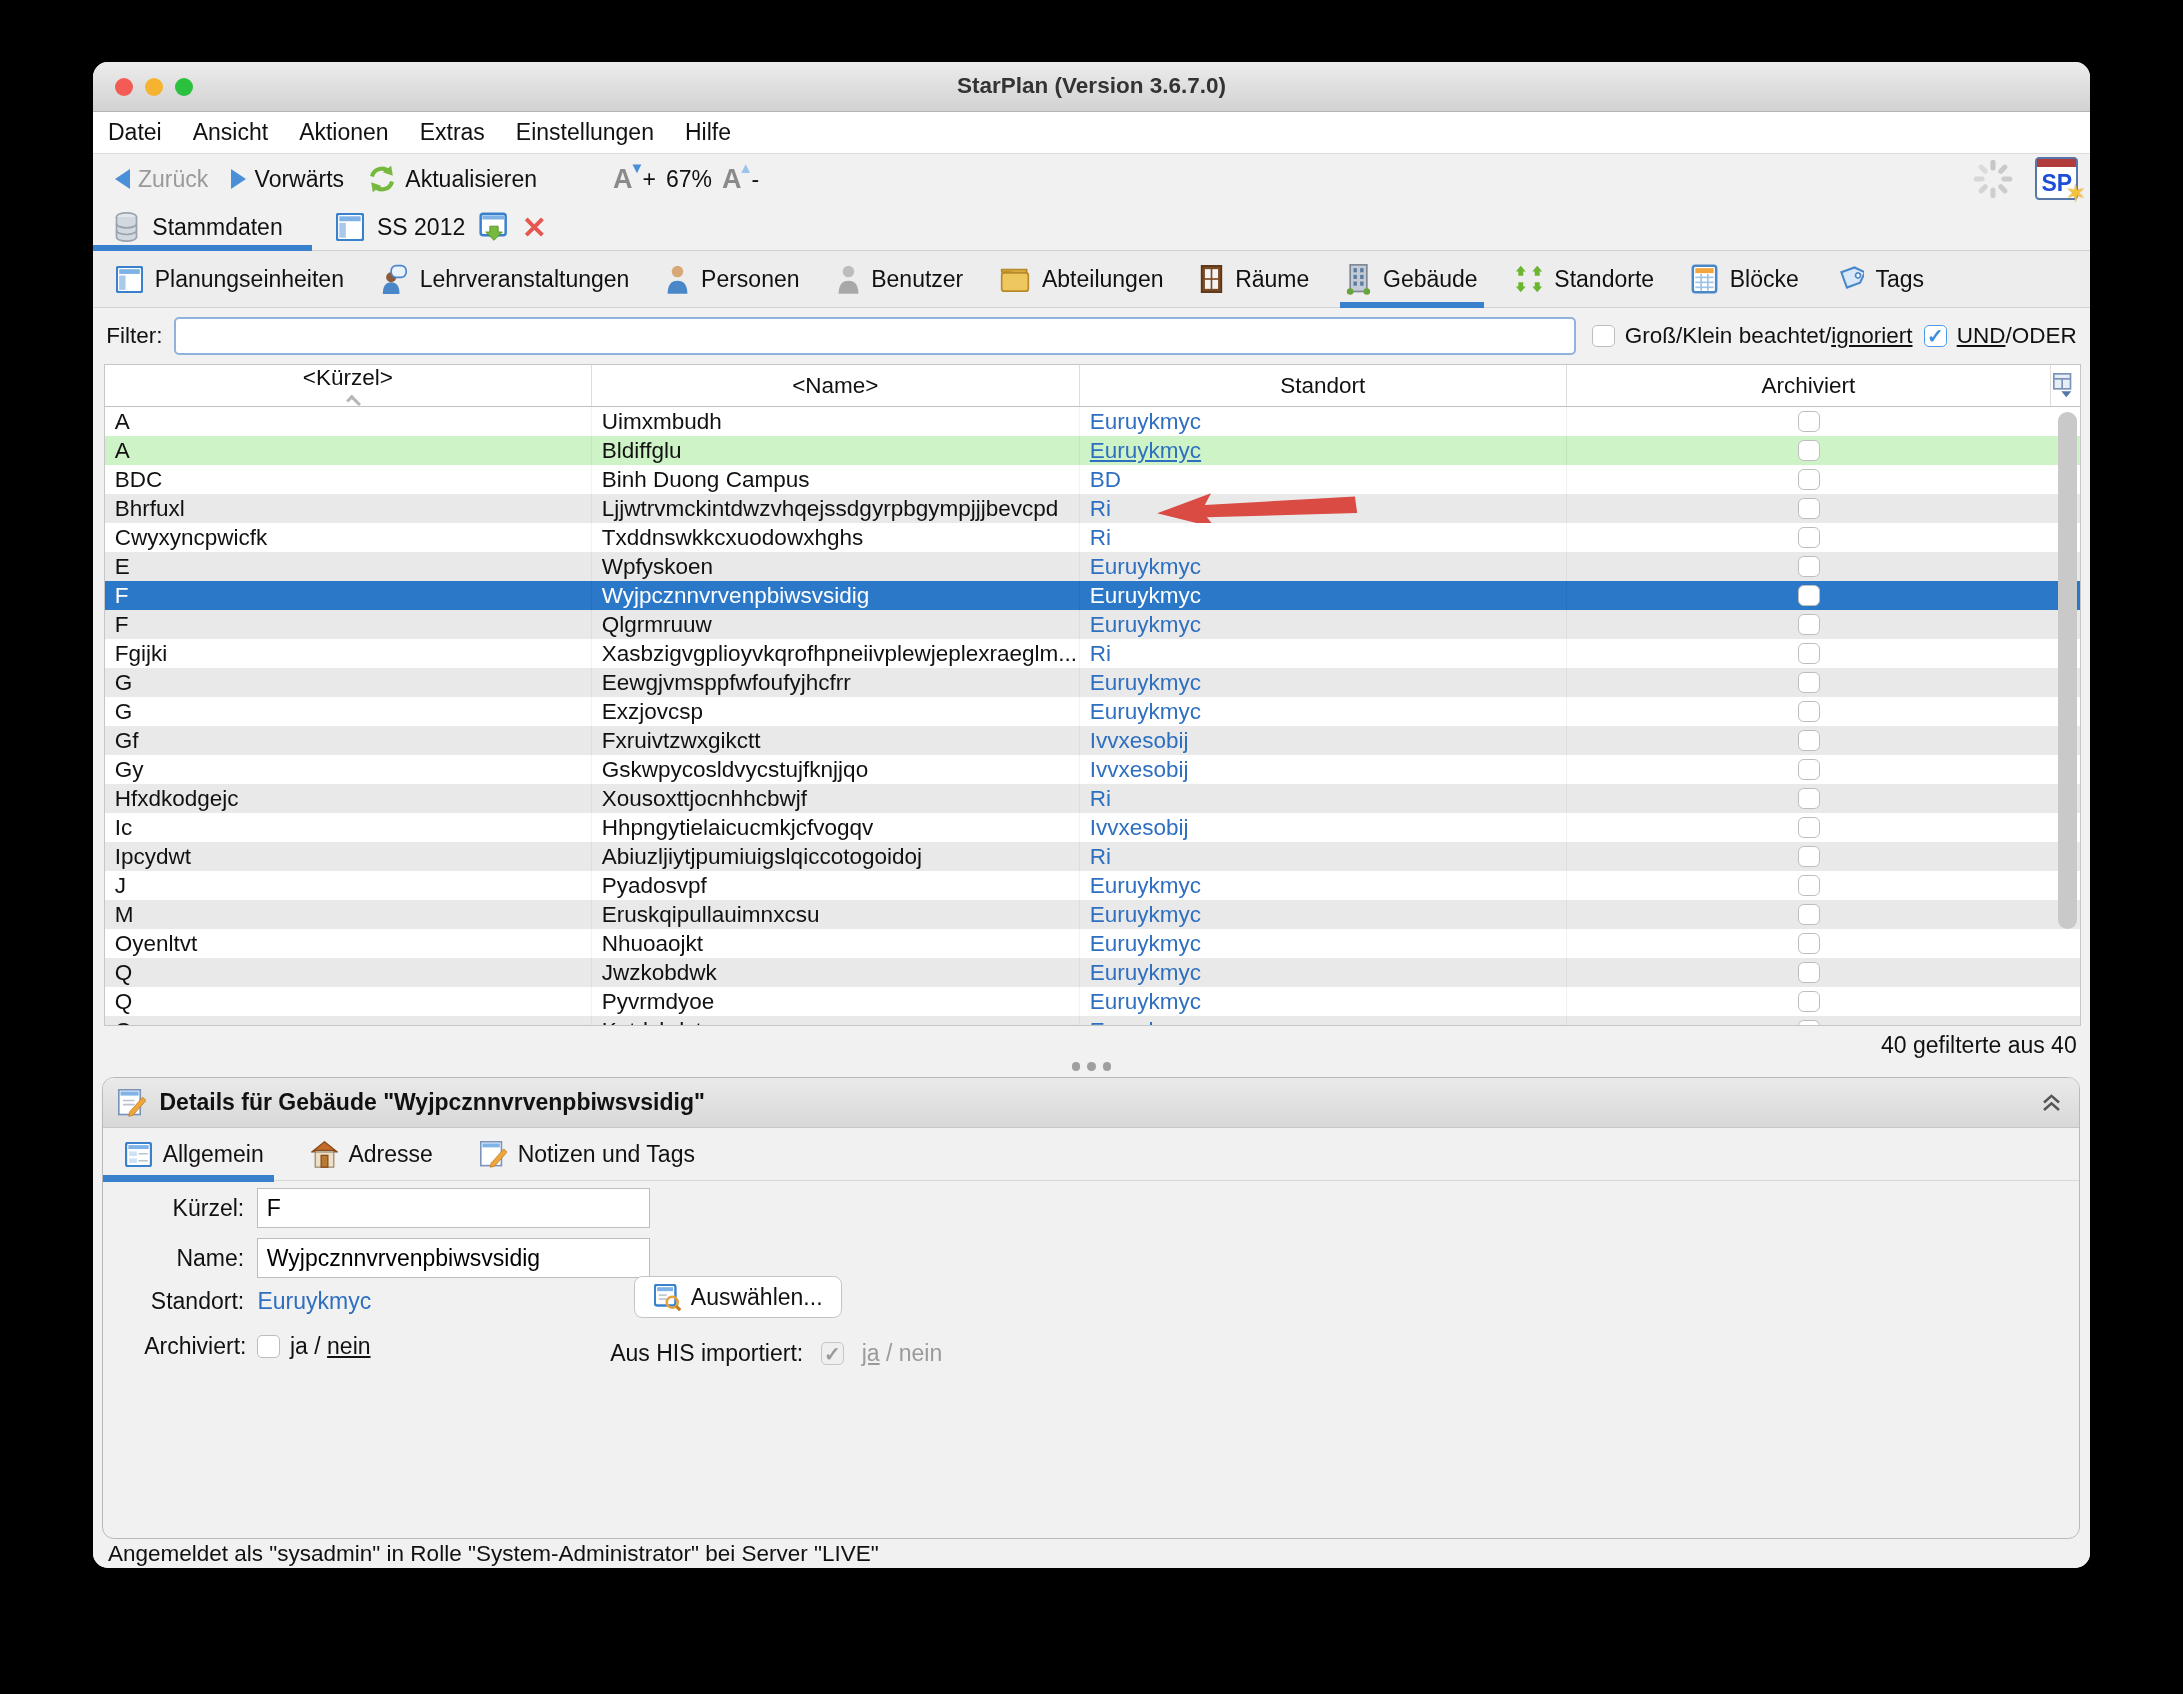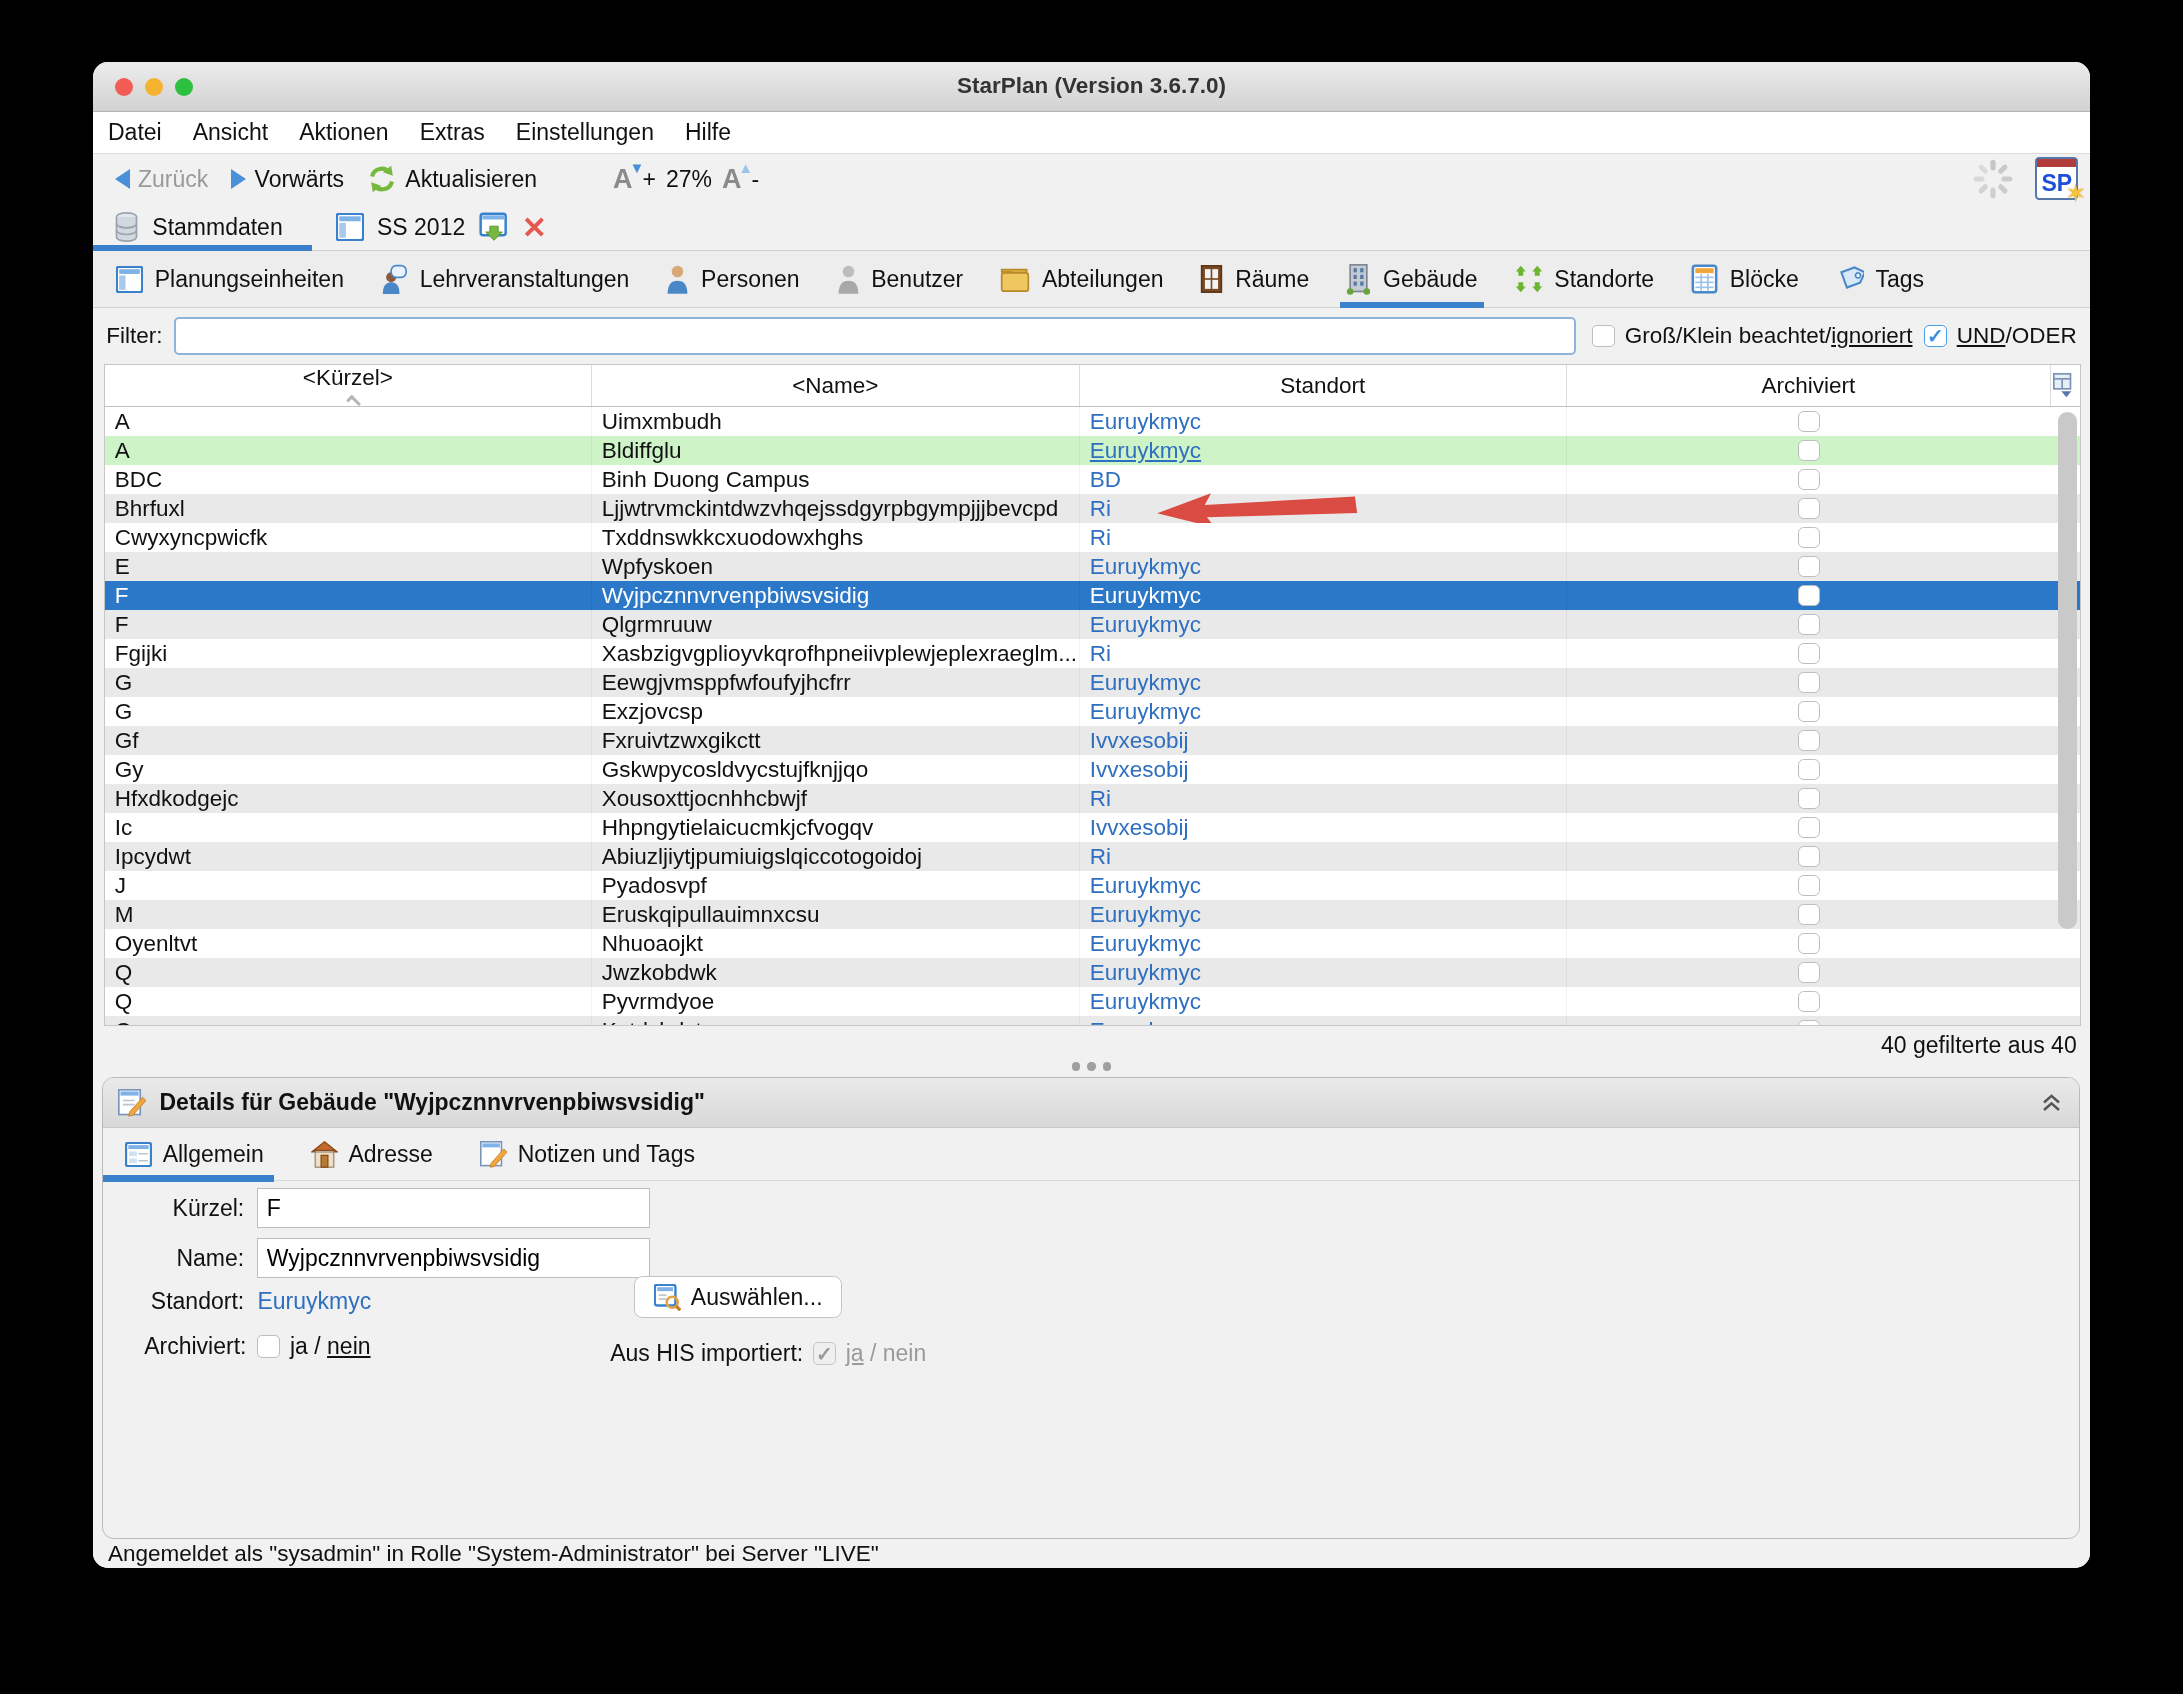--- a/index.html
+++ b/index.html
@@ -114,21 +114,21 @@
   .dtab { display:flex; align-items:center; gap:10.8px; height:100%; position:relative; }
   .dtab.selected::after { content:''; position:absolute; left:-21.7px; right:-10px; bottom:-1.7px;
                           height:6.7px; background:#3a81cd; }
   .frow { position:absolute; left:0; display:flex; align-items:center; }
   .flabel { width:100px; text-align:right; margin-right:13.3px; flex:none;margin-left:41px; }
   .finput { width:393px; height:40px; border:1.7px solid #bdbdbd; background:#fff; font-size:23px;
             padding:0 8.3px; outline:none; font-family:"Liberation Sans",sans-serif; }
   .choosebtn { position:absolute; left:531px; top:198px; width:208px; height:42px; background:#fff;
                border:1.7px solid #c4c4c4; border-radius:8.3px; display:flex; align-items:center;
                justify-content:center; gap:10px; font-size:23px; }
-  .hisgroup { position:absolute; left:507px; top:262px; display:flex; align-items:center; gap:10px; }
+  .hisgroup { position:absolute; left:507px; top:262px; display:flex; align-items:center; gap:18px; }
   .graytext { color:#9a9a9a; }
   .janein { margin-left:10px; white-space:nowrap; }
   .dbuttons { position:absolute; right:11.7px; top:412px; display:flex; gap:18.3px; }
   .dbtn { width:210px; height:45px; border:1.7px solid #c4c4c4; border-radius:8.3px; background:#fff;
           display:flex; align-items:center; justify-content:center; gap:11.7px; font-size:23px;margin-top:48px; }
   .dbtn.disabled { background:#ededed; border-color:#d4d4d4; color:#9b9b9b; }
 
   .statusbar { position:absolute; left:0; right:0; bottom:0; height:28px; background:#f1f1f1;
                display:flex; align-items:center; padding-left:15px; font-size:22.5px; }
 
@@ -171,21 +171,21 @@
         <path d="M6 15 A12 12 0 0 1 27 10" fill="none" stroke="#76b93e" stroke-width="5"></path>
         <polygon points="29,2 31,14 19,10" fill="#76b93e"></polygon>
         <path d="M30 21 A12 12 0 0 1 9 26" fill="none" stroke="#76b93e" stroke-width="5"></path>
         <polygon points="7,34 5,22 17,26" fill="#76b93e"></polygon>
       </svg>
       <span>Aktualisieren</span>
     </div>
     <div class="fontctl">
       <span class="biga"><span>A</span><span class="bdg">▼</span></span>
       <span>+</span>
-      <span>27%</span>
+      <span>67%</span>
       <span class="biga"><span>A</span><span class="bdg" style="color:#9cc3ea">▲</span></span>
       <span>-</span>
     </div>
     <div class="toolbar-right">
       <svg width="42" height="42" viewBox="0 0 50 50">
         <g fill="#c6c6c6">
           <rect x="22" y="2" width="6" height="13" rx="3"></rect>
           <rect x="22" y="35" width="6" height="13" rx="3" opacity="0.8"></rect>
           <rect x="2" y="22" width="13" height="6" rx="3" opacity="0.6"></rect>
           <rect x="35" y="22" width="13" height="6" rx="3" opacity="0.9"></rect>

